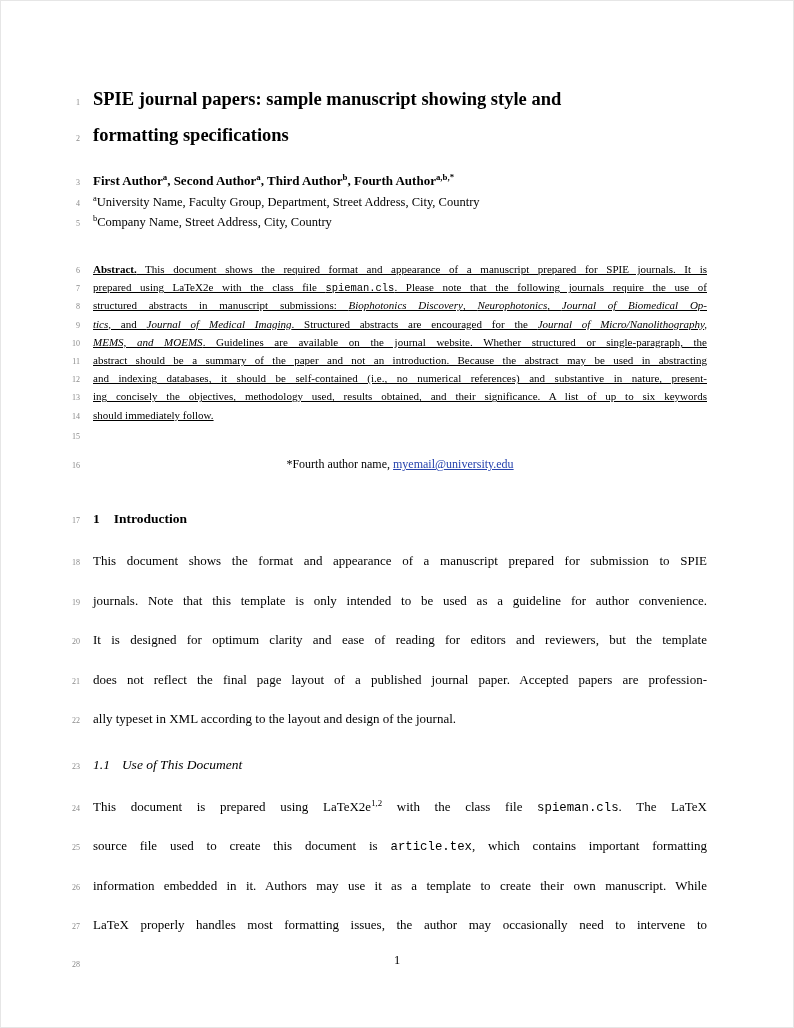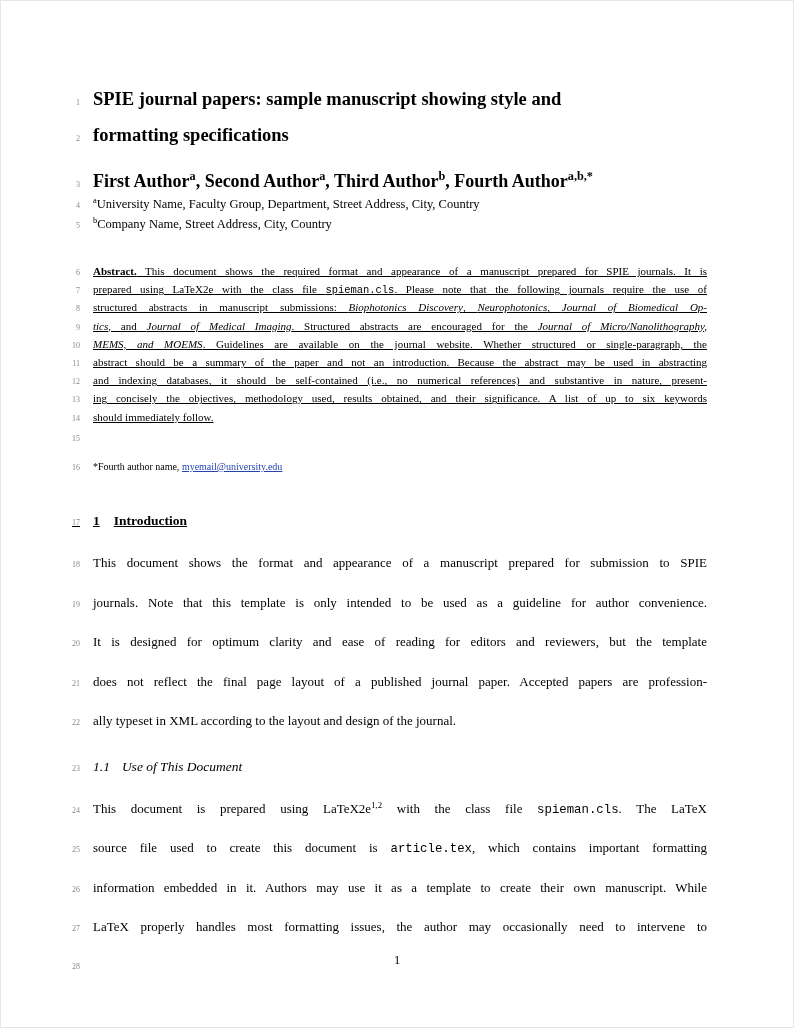--- a/index.html
+++ b/index.html
@@ -41,38 +41,38 @@
   .j { text-align: justify; text-align-last: justify; }
 
   sup { font-size: 68%; line-height: 0; }
   code { font-family: "Liberation Mono", monospace; font-size: 95%; }
   i { font-style: italic; }
 
   .title-block .line { line-height: 33px; }
   .title-block .ltext { font-weight: bold; font-size: 18.5px; }
 
   .authors-line { margin-top: 16px; line-height: 20px; }
-  .authors-line .ltext { font-weight: bold; font-size: 18px; }
+  .authors-line .ltext { font-weight: bold; font-size: 13px; }
 
   .affil-line { line-height: 19px; }
   .affil-line .ltext { font-size: 12.5px; }
 
   .abstract-block { margin-top: 28px; }
   .abstract-block .line { line-height: 17.2px; }
   .abstract-block .ltext { font-size: 11px; text-decoration: underline; }
 
   .keywords-line { margin-top: 3px; line-height: 17.2px; }
   .keywords-line .ltext { font-size: 11px; }
 
   .corresp-line { margin-top: 11px; line-height: 17.2px; }
-  .corresp-line .ltext { font-size: 10px; }
+  .corresp-line .ltext { font-size: 12px; text-align: center; }
 
   .email-link { color: #2643ad; text-decoration: underline; cursor: pointer; }
 
-  .sec-heading { margin-top: 34px; line-height: 22px; text-decoration: underline; }
+  .sec-heading { margin-top: 34px; line-height: 22px; }
   .sec-heading .ltext { font-weight: bold; font-size: 13.5px; }
   .sec-heading .sec-num { margin-right: 14px; }
 
   .subsec-heading { margin-top: 14px; line-height: 22px; }
   .subsec-heading .ltext { font-style: italic; font-size: 13.5px; }
   .subsec-heading .sec-num { margin-right: 12px; }
 
   .para { margin-top: 10px; }
   .para .line { line-height: 37.5px; }
   .para .ltext { font-size: 13px; }

